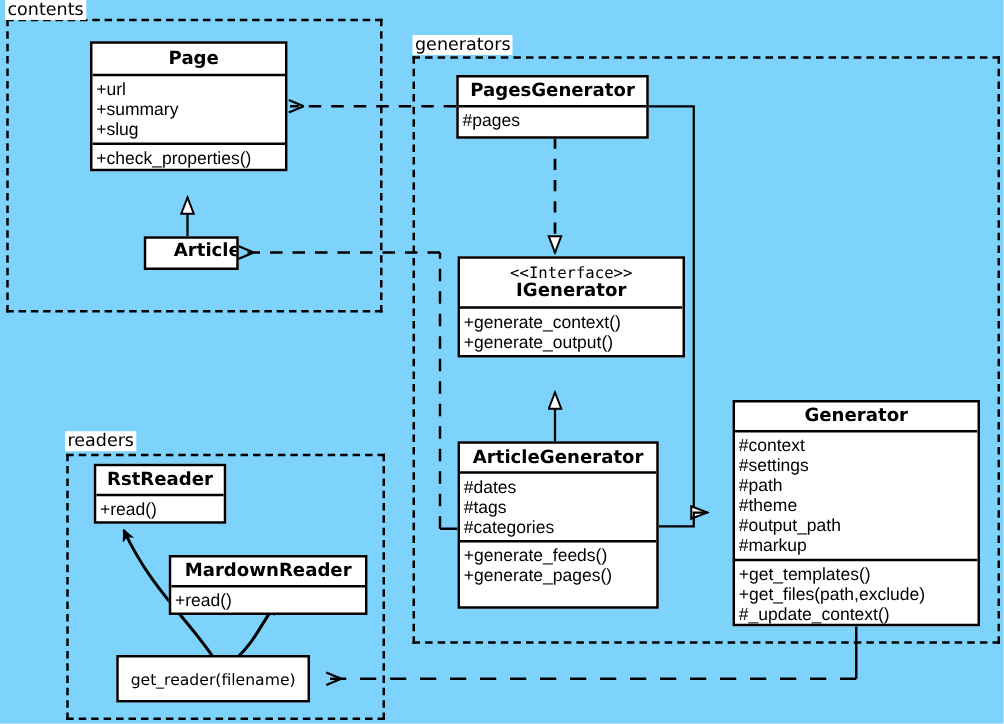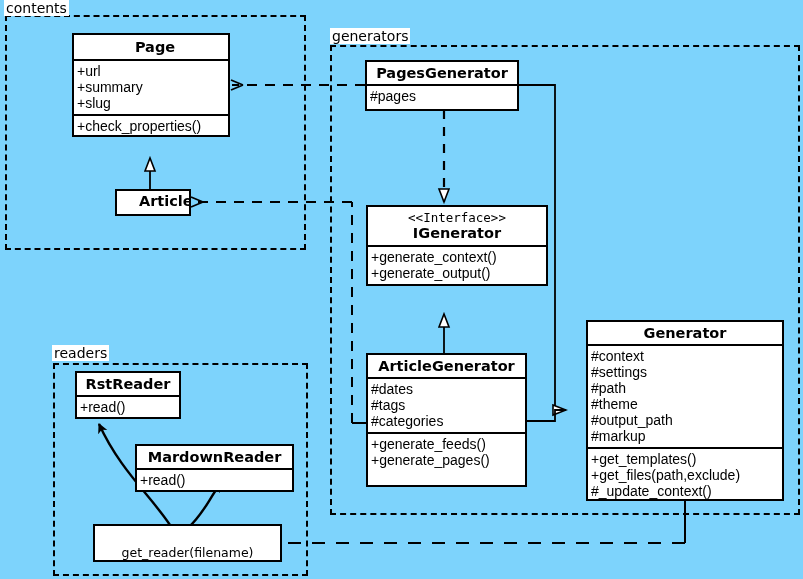--- a/index.html
+++ b/index.html
@@ -243,17 +243,17 @@
   </div>
 
   <div class="cls" style="left:135px; top:429px; width:159px; height:48px;margin-top:15px;">
     <div class="cls-title" style="padding:3px 6px;">MardownReader</div>
     <div class="cls-sep"></div>
     <div class="cls-members">
       <div>+read()</div>
     </div>
   </div>
 
-  <div class="plain-box" style="left:93px; top:524px; width:189px; height:38px;align-items:flex-end;">
+  <div class="plain-box" style="left:93px; top:524px; width:155px; height:38px;">
     <span>get_reader(filename)</span>
   </div>
 
 </div>
 
 </body></html>

